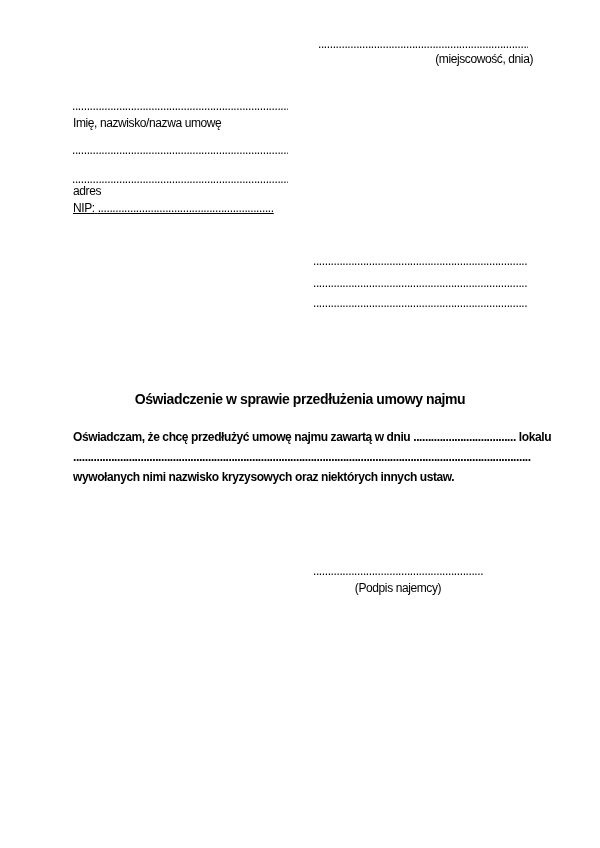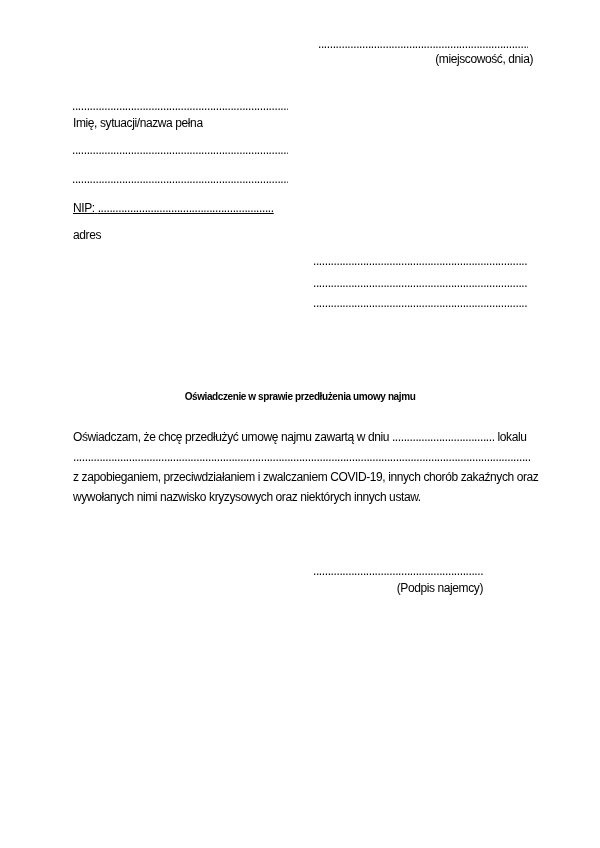--- a/index.html
+++ b/index.html
@@ -16,74 +16,74 @@
   }
   .abs { position: absolute; white-space: nowrap; }
   .dotline {
     position: absolute;
     height: 15px;
     line-height: 15px;
     overflow: hidden;
     white-space: nowrap;
   }
   .right  { text-align: right; }
-  .center { text-align: right; }
+  .center { text-align: center; }
   .doc-title {
     position: absolute;
     left: 0; top: 391px;
     width: 600px;
     text-align: center;
     font-weight: bold;
-    font-size: 10px;
+    font-size: 14px;
   }
   .statement {
     position: absolute;
     left: 73px; top: 427px;
     width: 482px;
+    font-weight: bold;
   }
   .statement .line {
     height: 20px;
     line-height: 20px;
     white-space: nowrap;
   }
   .statement .fill {
     overflow: hidden;
     width: 458px;
   }
 </style>
 </head>
 <body>
 
 <div class="page">
 
   <div class="dotline" style="left:318px; top:37px; width:210px;">..........................................................................................................................................................................</div>
   <div class="abs right" style="left:318px; top:52px; width:215px;text-align:right;">(miejscowość, dnia)</div>
 
   <div class="dotline" style="left:72px; top:99px; width:216px;">..........................................................................................................................................................................</div>
-  <div class="abs" style="left:73px; top:116px;">Imię, sytuacji/nazwa pełna</div>
+  <div class="abs" style="left:73px; top:116px;">Imię, nazwisko/nazwa umowę</div>
 
   <div class="dotline" style="left:72px; top:143px; width:216px;">..........................................................................................................................................................................</div>
 
   <div class="dotline" style="left:72px; top:172px; width:216px;">..........................................................................................................................................................................</div>
-  <div class="abs" style="left:73px; top:184px;margin-top:44px;">adres</div>
+  <div class="abs" style="left:73px; top:184px;">adres</div>
 
   <div class="abs" style="left:73px; top:201px;text-decoration:underline;">
     <span>NIP:</span>
     <span>............................................................</span>
   </div>
 
   <div class="dotline" style="left:313px; top:254px; width:214px;">..........................................................................................................................................................................</div>
   <div class="dotline" style="left:313px; top:276px; width:214px;">..........................................................................................................................................................................</div>
   <div class="dotline" style="left:313px; top:296px; width:214px;">..........................................................................................................................................................................</div>
 
   <div class="doc-title">Oświadczenie w sprawie przedłużenia umowy najmu</div>
 
   <div class="statement">
     <div class="line">Oświadczam, że chcę przedłużyć umowę najmu zawartą w dniu ................................... lokalu</div>
     <div class="line fill">..........................................................................................................................................................................</div>
-    <div class="line">z zapobieganiem, przeciwdziałaniem i zwalczaniem COVID-19, innych chorób zakaźnych oraz</div>
     <div class="line">wywołanych nimi nazwisko kryzysowych oraz niektórych innych ustaw.</div>
   </div>
 
   <div class="dotline" style="left:313px; top:564px; width:170px;">..........................................................................................................................................................................</div>
   <div class="abs center" style="left:313px; top:581px; width:170px;">(Podpis najemcy)</div>
 
 </div>
 
 </body></html>

